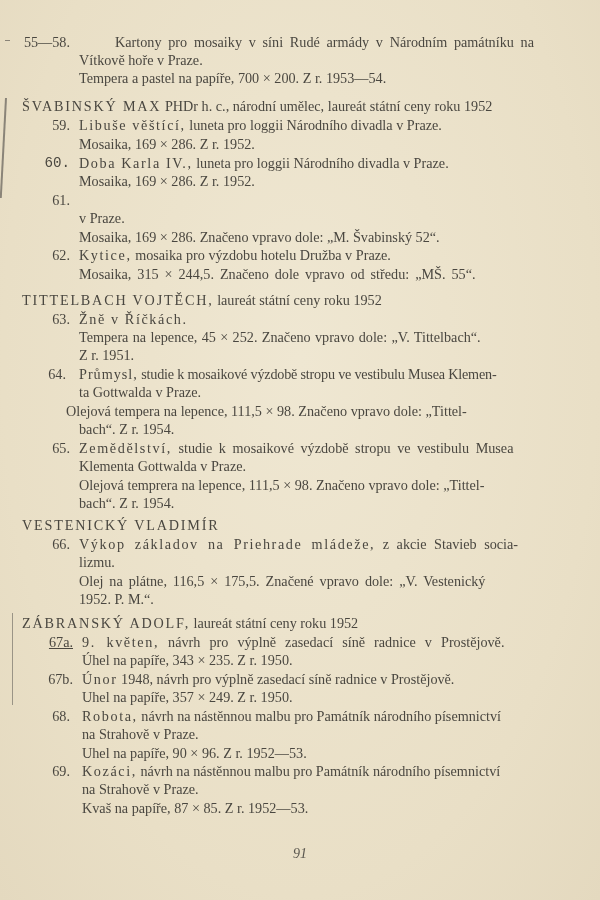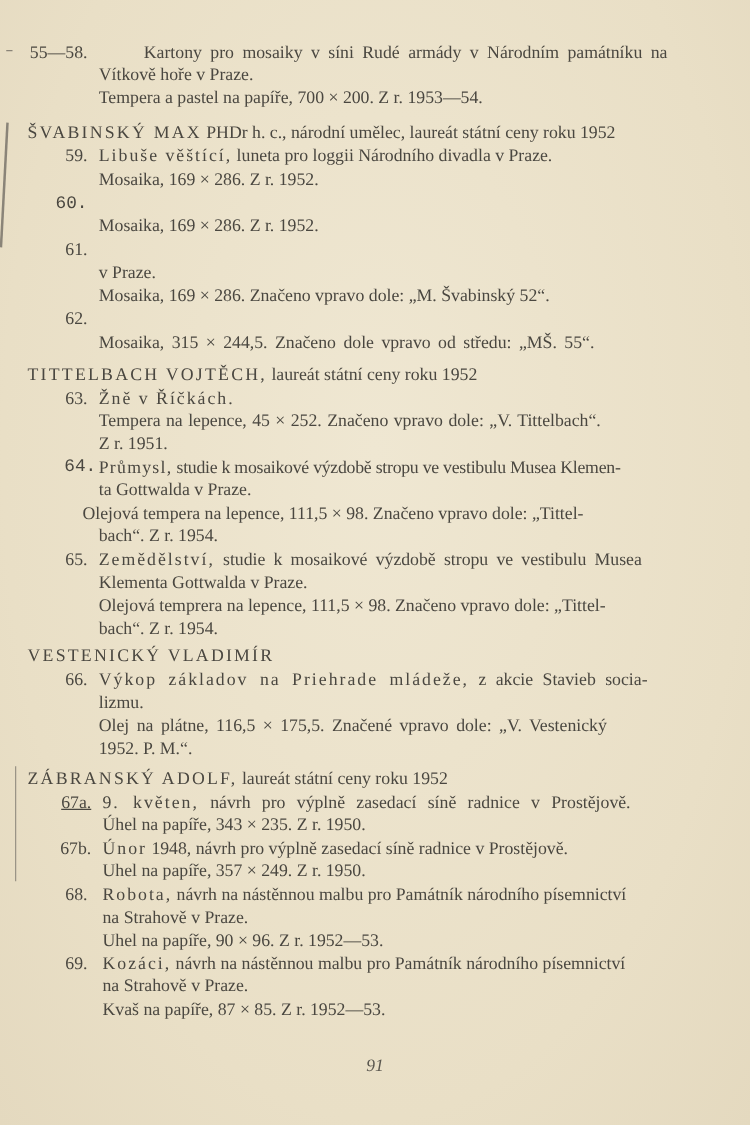--- a/index.html
+++ b/index.html
@@ -103,42 +103,50 @@
   </div>
 
   <div class="num" style="left:40px; width:30px; top:116px;">59.</div>
   <div class="entry-line" style="left:79px; top:116px;">
     <span class="spaced">Libuše věštící,</span>
     <span>luneta pro loggii Národního divadla v Praze.</span>
   </div>
   <div class="entry-line" style="left:79px; top:135px;">Mosaika, 169 × 286. Z r. 1952.</div>
 
   <div class="num" style="left:40px; width:30px; top:154px;font-family:Liberation Mono, monospace;">60.</div>
+  <div class="entry-line" style="left:79px; top:154px;">
+    <span class="spaced">Doba Karla IV.,</span>
+    <span>luneta pro loggii Národního divadla v Praze.</span>
+  </div>
   <div class="entry-line" style="left:79px; top:172px;">Mosaika, 169 × 286. Z r. 1952.</div>
 
   <div class="num" style="left:40px; width:30px; top:191px;">61.</div>
   <div class="entry-line" style="left:79px; top:209px;">v Praze.</div>
   <div class="entry-line" style="left:79px; top:228px;">Mosaika, 169 × 286. Značeno vpravo dole: „M. Švabinský 52“.</div>
 
   <div class="num" style="left:40px; width:30px; top:246px;">62.</div>
+  <div class="entry-line" style="left:79px; top:246px;">
+    <span class="spaced">Kytice,</span>
+    <span>mosaika pro výzdobu hotelu Družba v Praze.</span>
+  </div>
   <div class="entry-line" style="left:79px; top:265px; word-spacing:2.4px;">Mosaika, 315 × 244,5. Značeno dole vpravo od středu: „MŠ. 55“.</div>
 
   <div class="entry-line" style="left:22px; top:291px;">
     <span class="artist-name">TITTELBACH VOJTĚCH,</span>
     <span>laureát státní ceny roku 1952</span>
   </div>
 
   <div class="num" style="left:40px; width:30px; top:310px;">63.</div>
   <div class="entry-line" style="left:79px; top:310px;">
     <span class="spaced">Žně v Říčkách.</span>
   </div>
   <div class="entry-line" style="left:79px; top:328px; word-spacing:0.8px;">Tempera na lepence, 45 × 252. Značeno vpravo dole: „V. Tittelbach“.</div>
   <div class="entry-line" style="left:79px; top:346px;">Z r. 1951.</div>
 
-  <div class="num" style="left:47px; width:30px; top:365px;font-family:Liberation Mono, monospace;">64.</div>
+  <div class="num" style="left:36px; width:30px; top:365px;">64.</div>
   <div class="entry-line" style="left:79px; top:365px; letter-spacing:-0.2px;">
     <span class="spaced" style="letter-spacing:1px;">Průmysl,</span>
     <span>studie k mosaikové výzdobě stropu ve vestibulu Musea Klemen-</span>
   </div>
   <div class="entry-line" style="left:79px; top:383px;">ta Gottwalda v Praze.</div>
   <div class="entry-line" style="left:66px; top:402px;">Olejová tempera na lepence, 111,5 × 98. Značeno vpravo dole: „Tittel-</div>
   <div class="entry-line" style="left:79px; top:420px;">bach“. Z r. 1954.</div>
 
   <div class="num" style="left:40px; width:30px; top:439px;">65.</div>
   <div class="entry-line" style="left:79px; top:439px; word-spacing:3px;">

